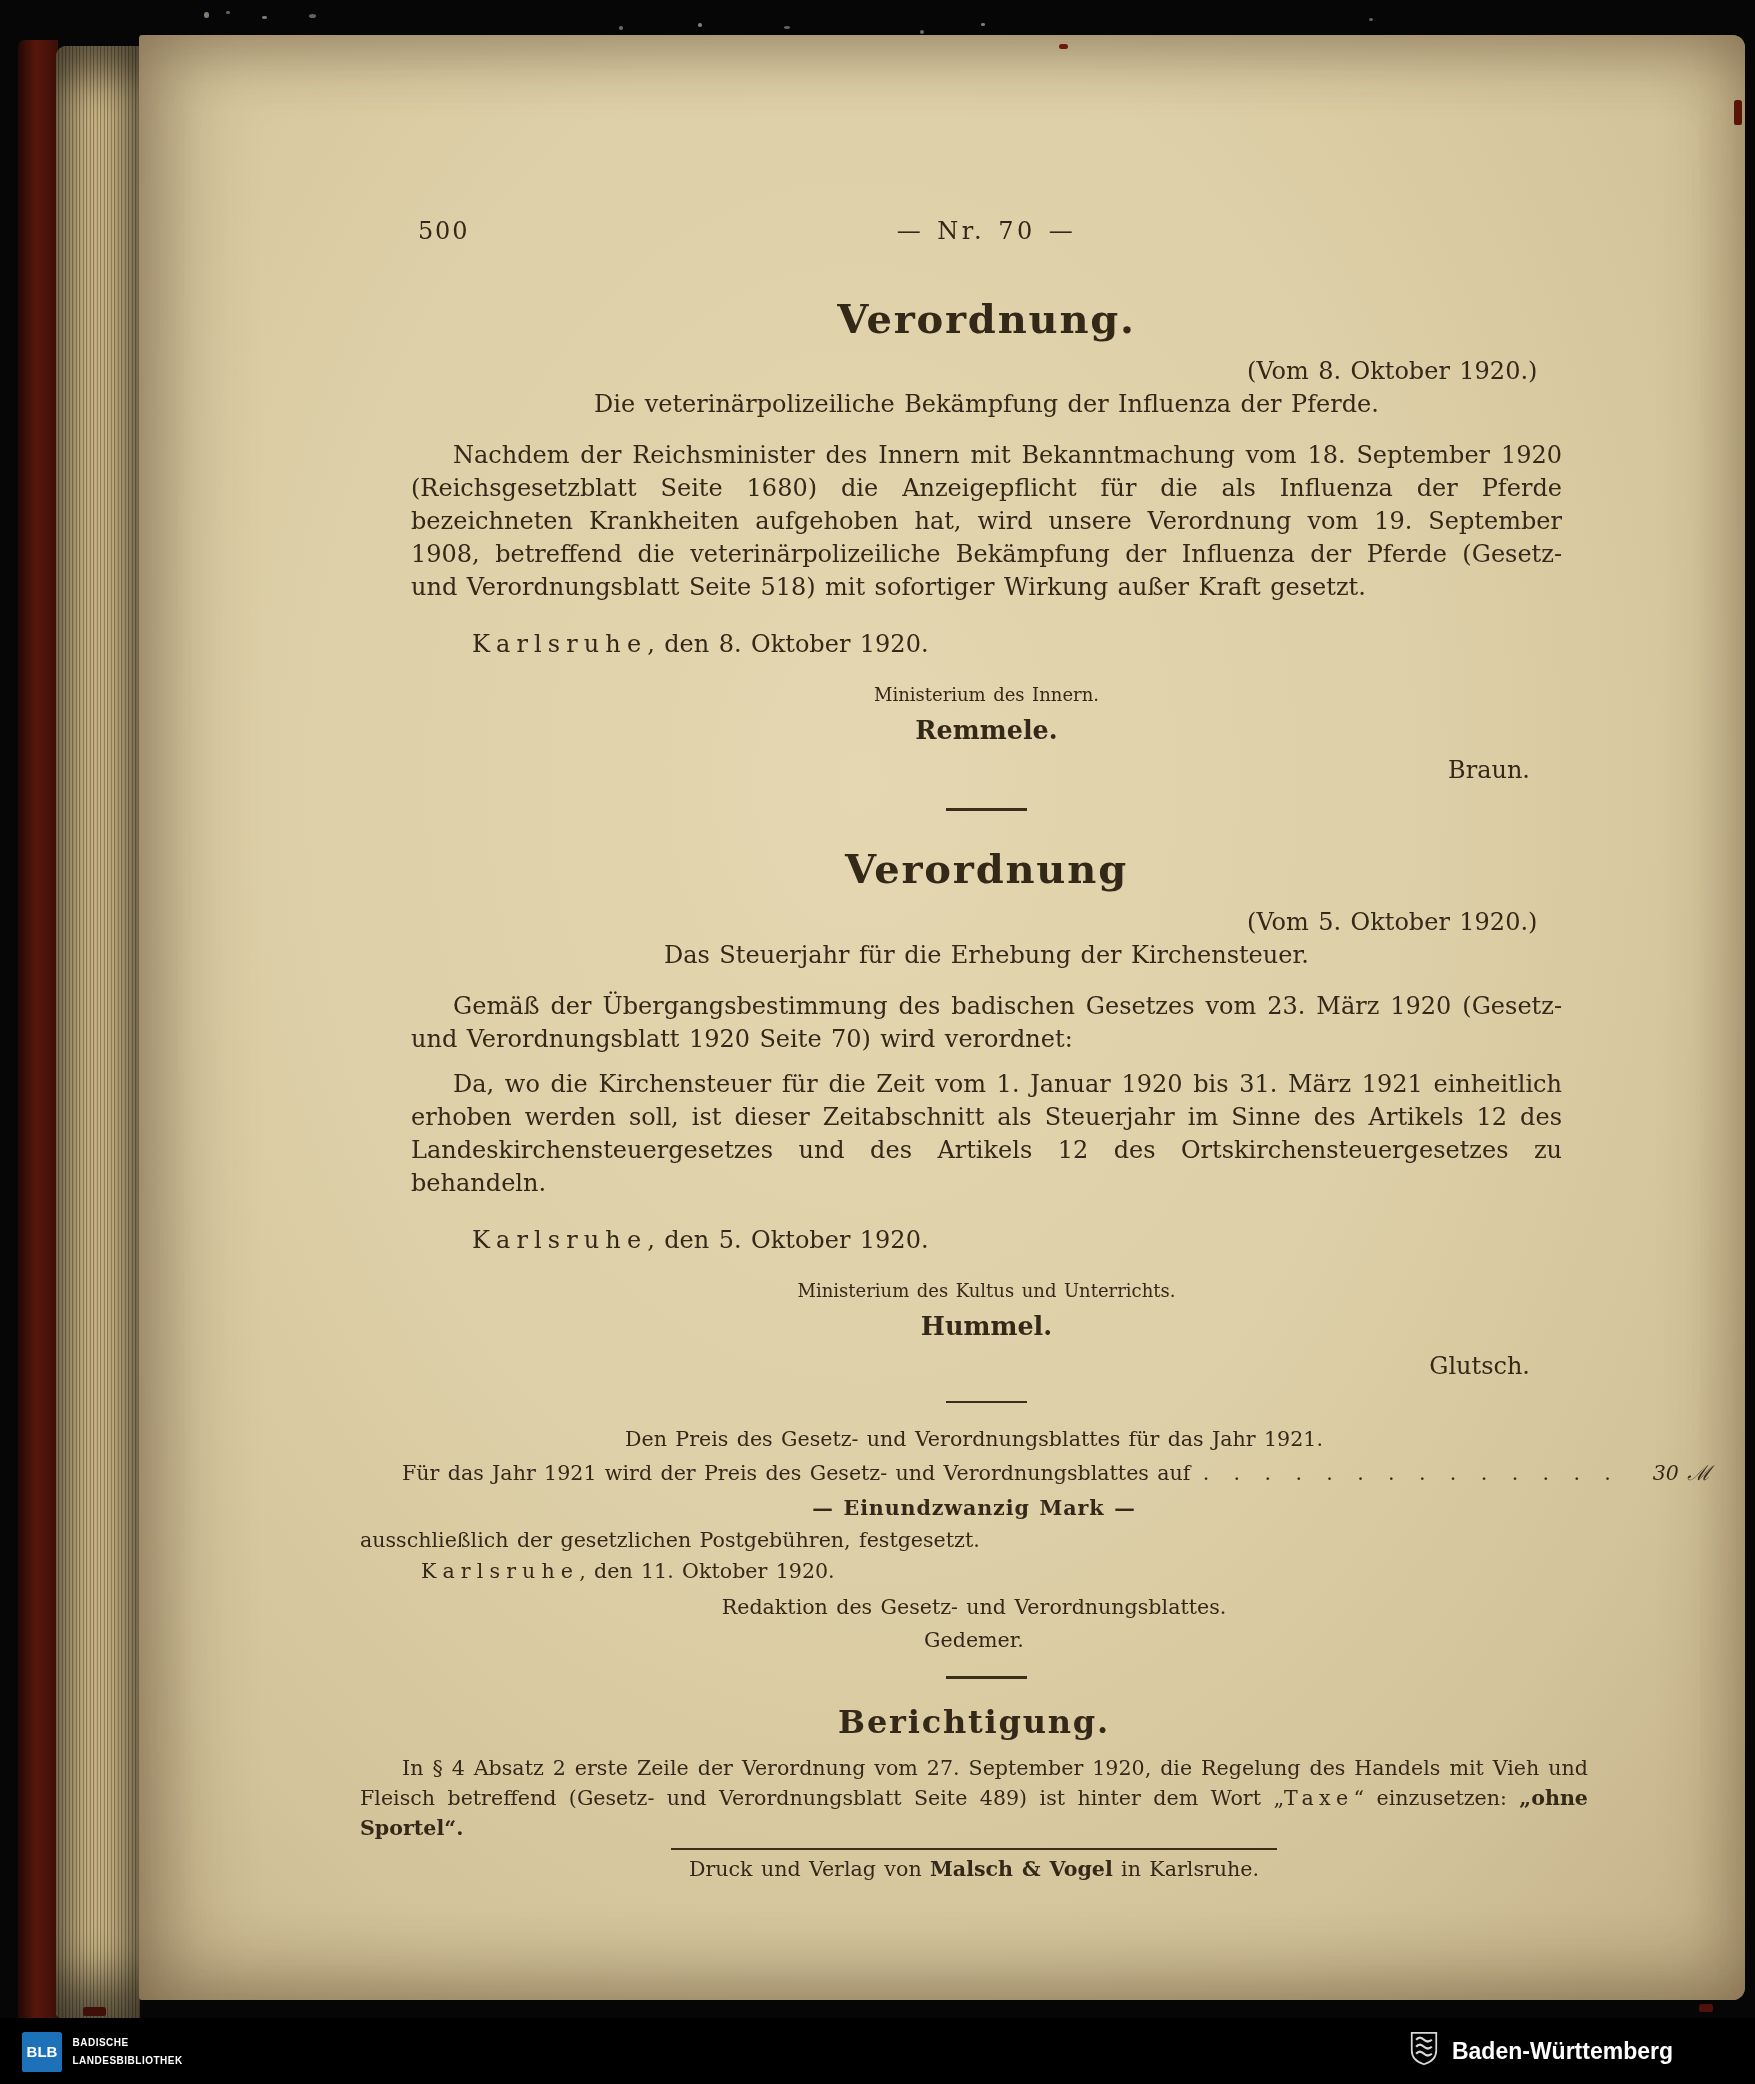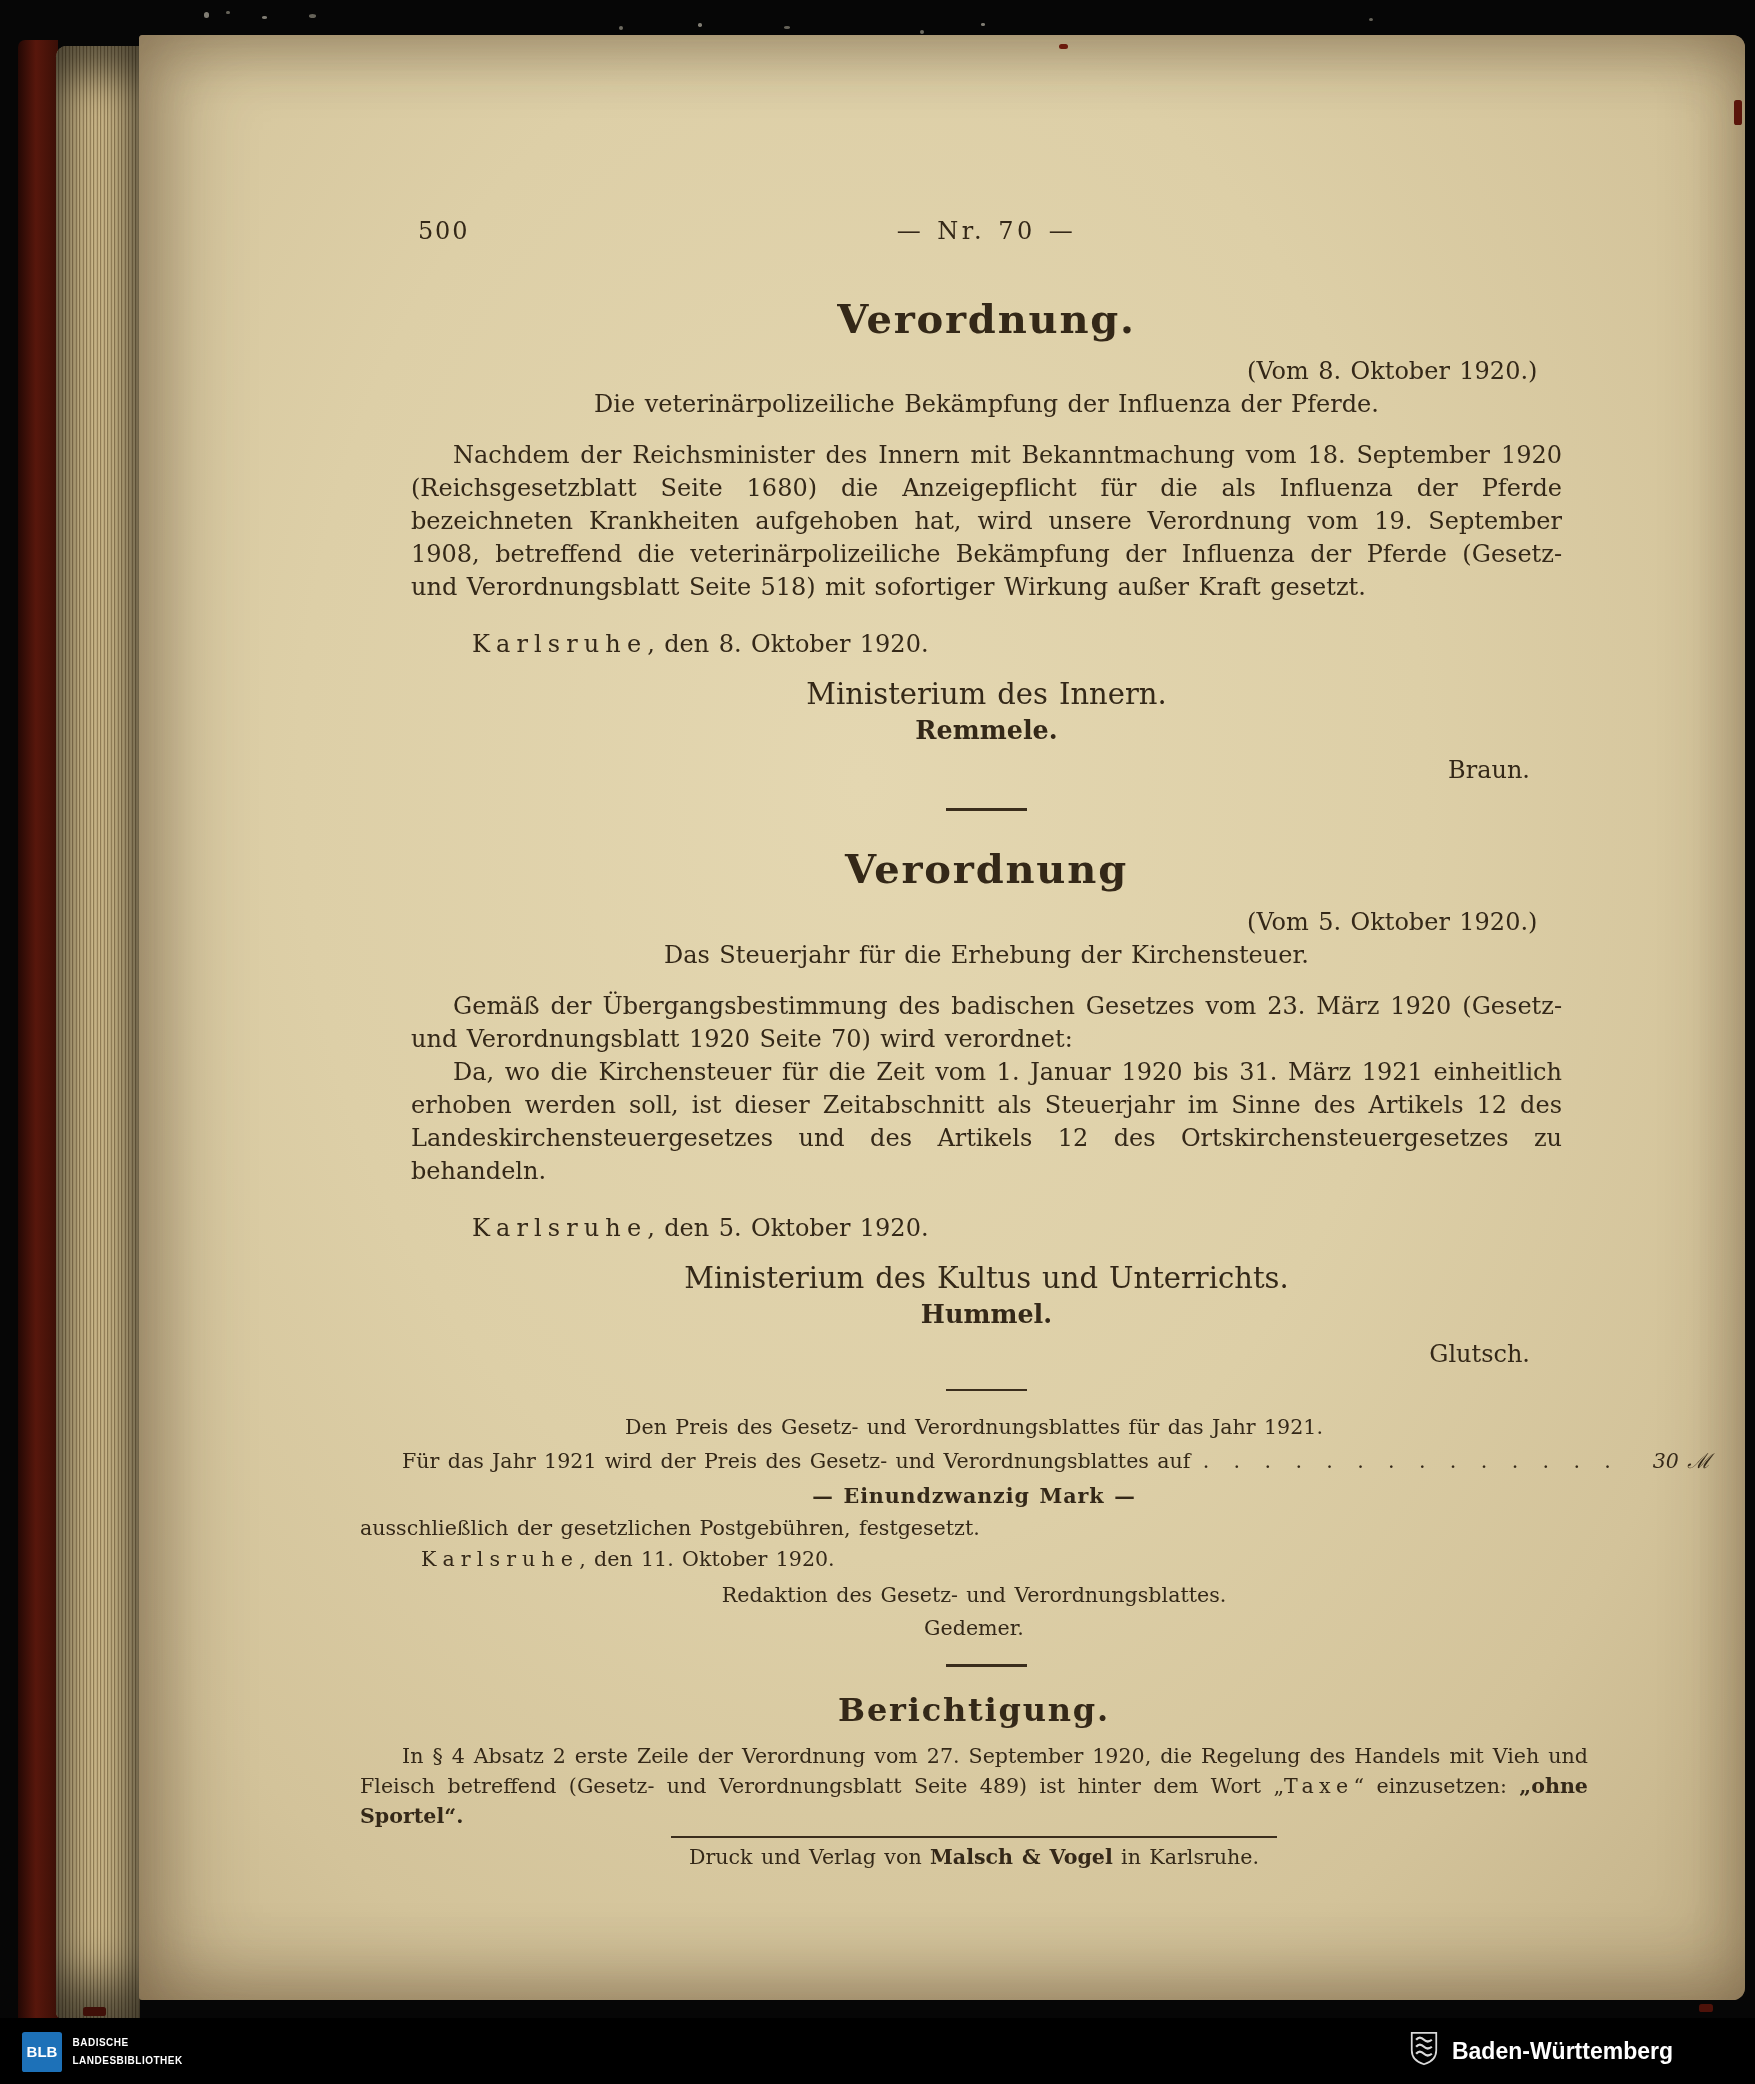--- a/index.html
+++ b/index.html
@@ -46,24 +46,24 @@
   .issue-num { display:block; text-align:center; letter-spacing:3.5px; }
 
   .h-ord {
     text-align:center; font-weight:700; font-size:40px; line-height:49px;
     letter-spacing:1.8px; margin-top:46px;
   }
   .h-ord2 { margin-top:32px; line-height:51px; }
   .date-line { text-align:right; padding-right:24.6px; margin-top:12.3px; }
   .subject { text-align:center; }
   .para { text-align:justify; text-indent:42px; margin-top:17.6px; }
-  .para + .para { margin-top:0; }
+  .para + .para { margin-top:12px; }
   .place-line { margin-top:24.6px; padding-left:61px; }
   .spaced { letter-spacing:6.1px; }
-  .ministry { text-align:center; margin-top:16px; font-size:29px; line-height:35px; }
+  .ministry { text-align:center; margin-top:16px; font-size:18px; line-height:35px; }
   .sig { text-align:center; margin-top:1.8px; font-weight:700; font-size:25.5px; }
   .countersig { text-align:right; padding-right:32px; margin-top:7px; }
   .divider { width:81px; height:2.6px; background:#3a2d1c; margin:21px auto 0; }
   .divider2 { margin-top:17.6px; }
 
   .wide { margin-left:-51px; margin-right:-26px; font-size:20.6px; line-height:30px; }
   .notice-head { text-align:center; margin-top:21px; }
   .price-line { display:flex; align-items:baseline; margin-top:3.5px; margin-right:-123px; }
   .price-label { text-indent:42px; white-space:nowrap; }
   .dot-leader { flex:1; overflow:hidden; white-space:nowrap; letter-spacing:8px; padding:0 12.3px; }

